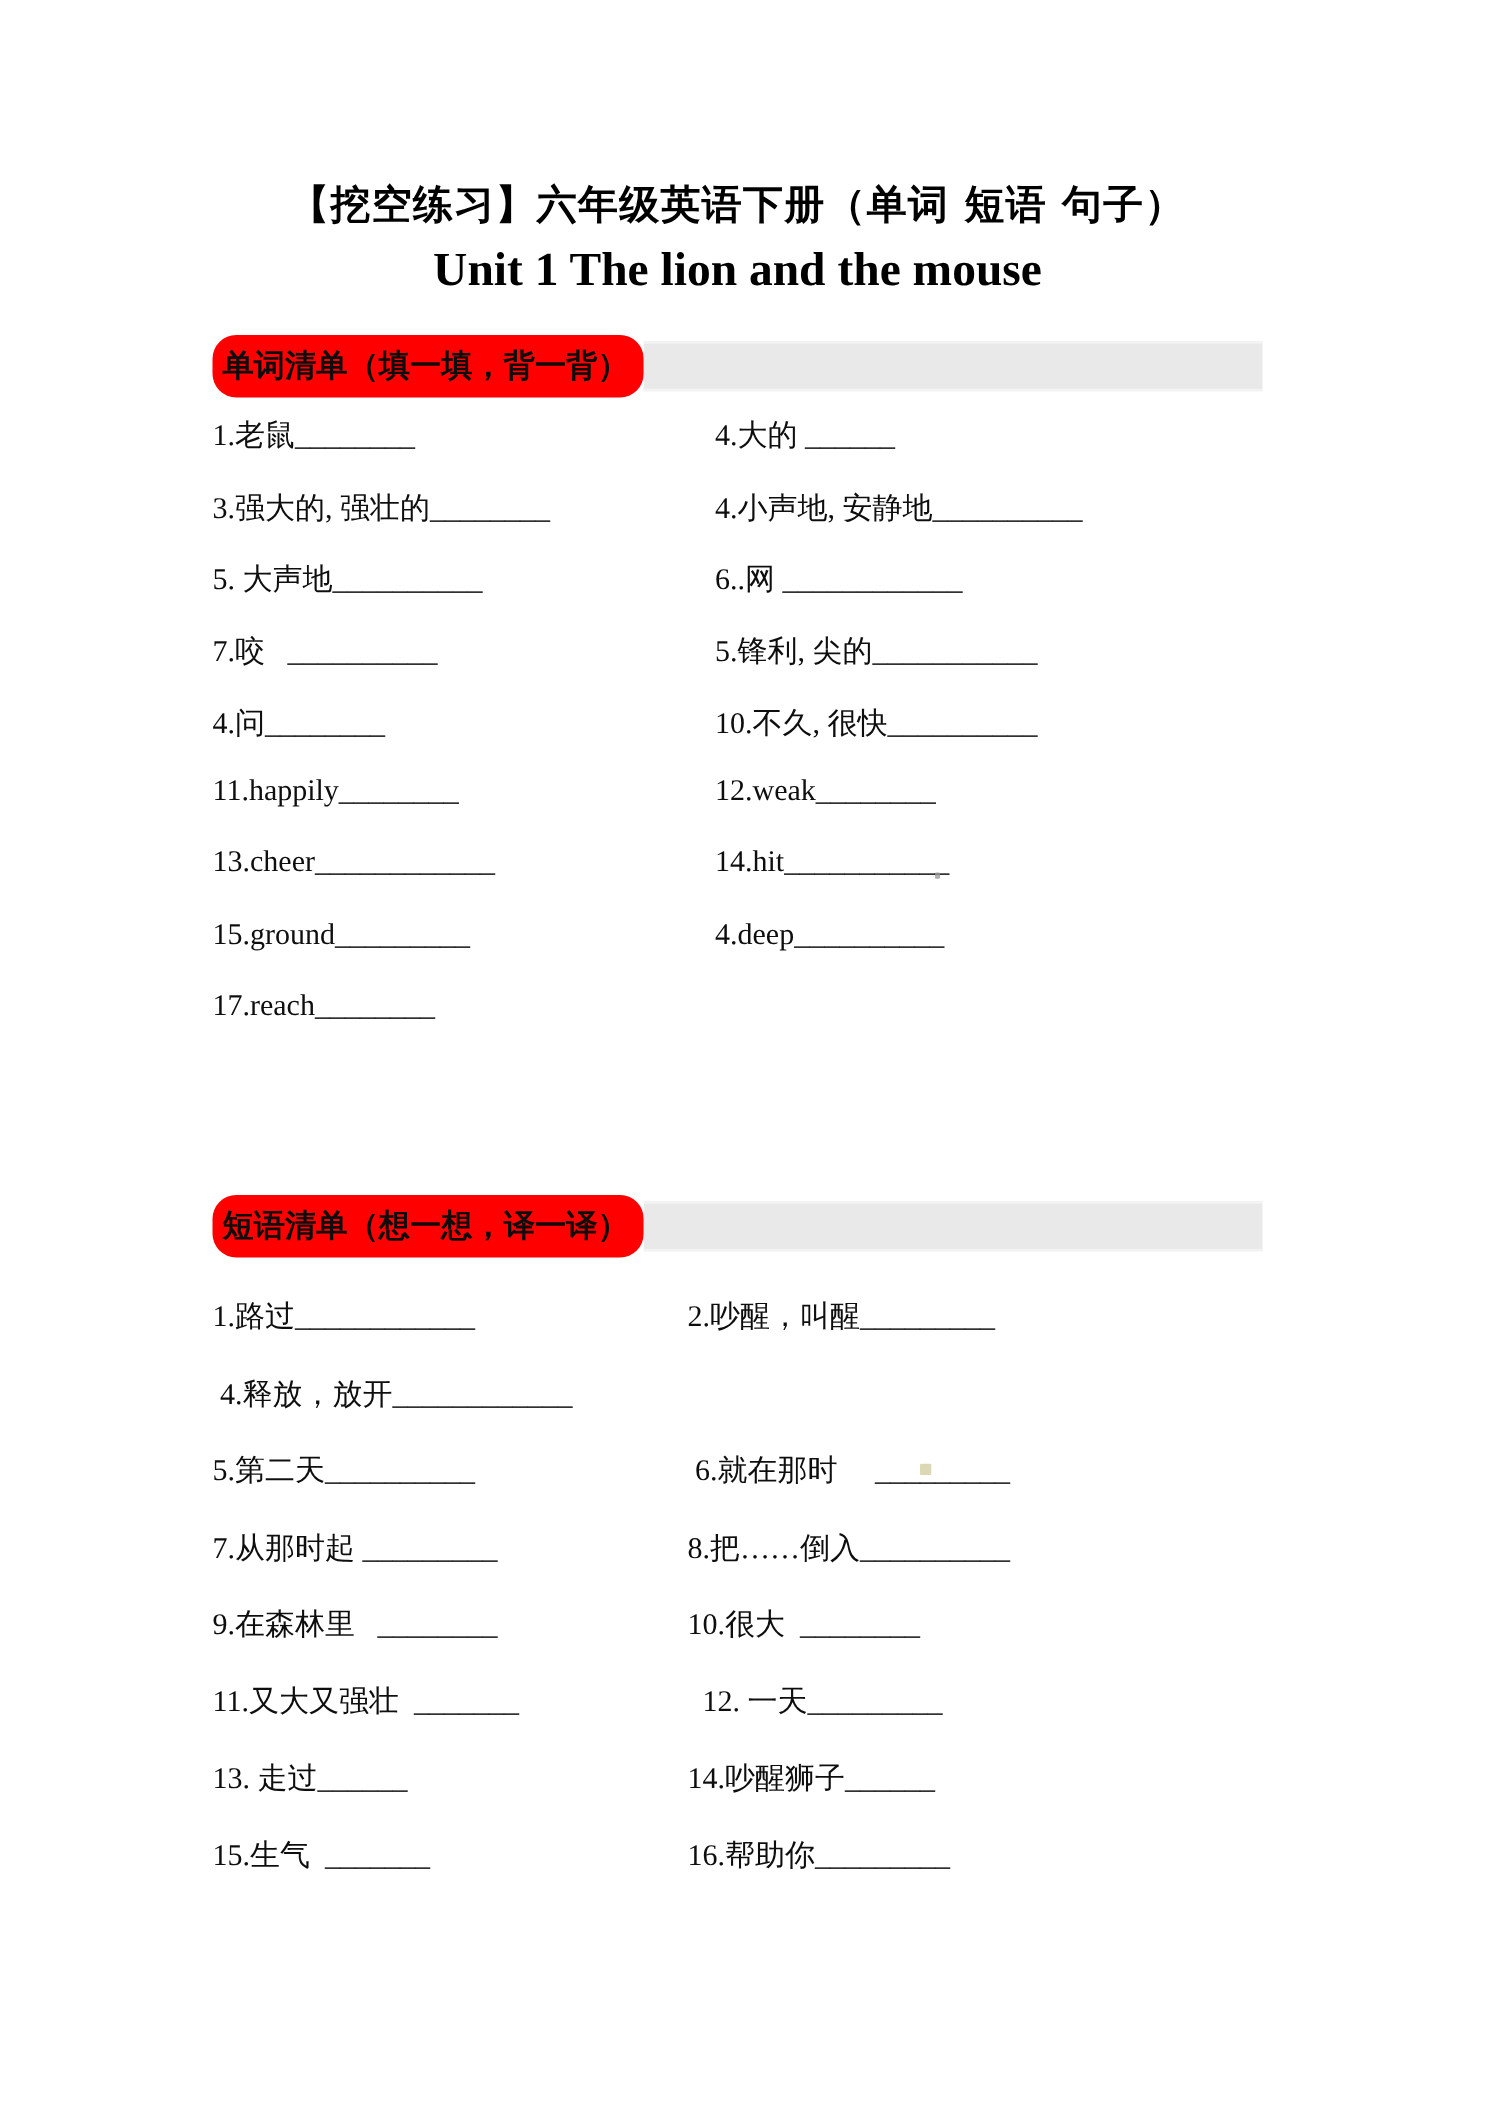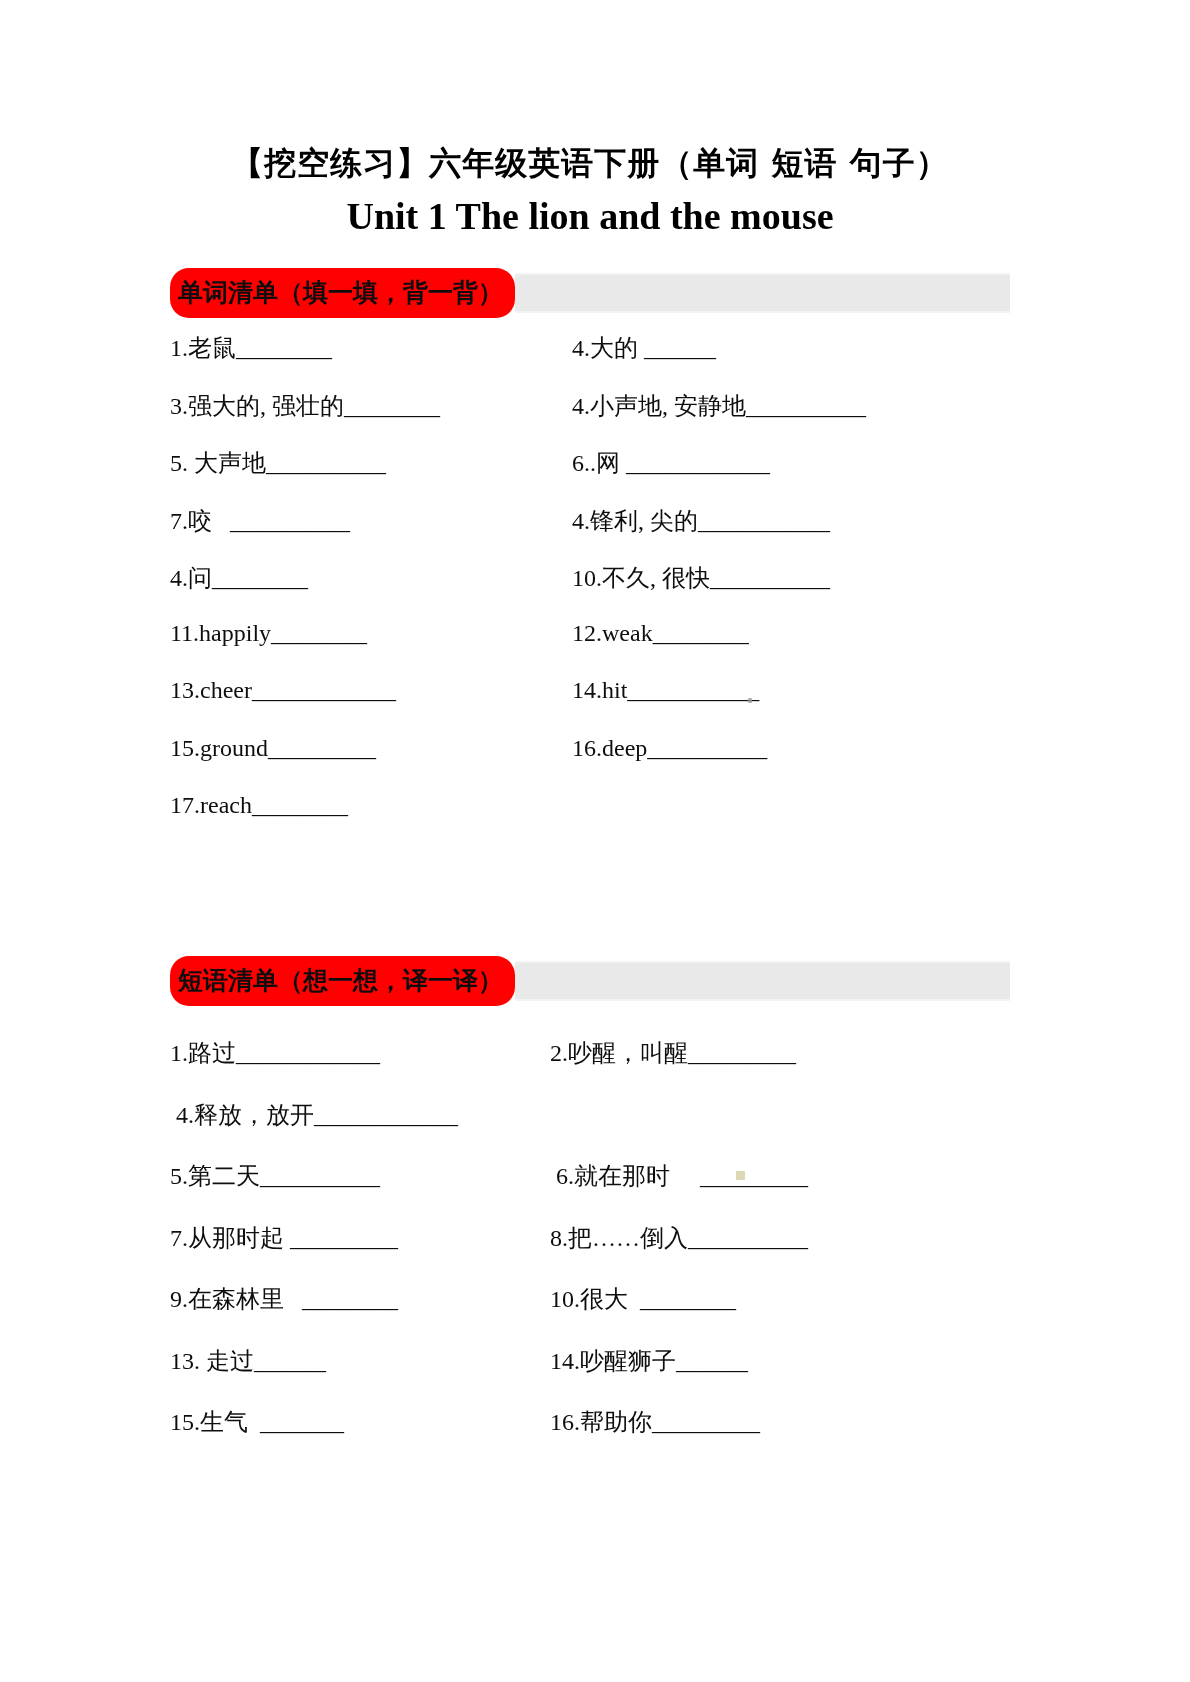--- a/index.html
+++ b/index.html
@@ -114,37 +114,37 @@
     <div class="row">
       <span class="cell c1">3.强大的, 强壮的________</span>
       <span class="cell c2">4.小声地, 安静地__________</span>
     </div>
     <div class="row">
       <span class="cell c1">5. 大声地__________</span>
       <span class="cell c2">6..网 ____________</span>
     </div>
     <div class="row">
       <span class="cell c1">7.咬   __________</span>
-      <span class="cell c2">4.锋利, 尖的___________</span>
+      <span class="cell c2">5.锋利, 尖的___________</span>
     </div>
     <div class="row">
       <span class="cell c1">4.问________</span>
       <span class="cell c2">10.不久, 很快__________</span>
     </div>
     <div class="row">
       <span class="cell c1">11.happily________</span>
       <span class="cell c2">12.weak________</span>
     </div>
     <div class="row">
       <span class="cell c1">13.cheer____________</span>
       <span class="cell c2">14.hit___________</span>
     </div>
     <div class="row">
       <span class="cell c1">15.ground_________</span>
-      <span class="cell c2">16.deep__________</span>
+      <span class="cell c2">4.deep__________</span>
     </div>
     <div class="row">
       <span class="cell c1">17.reach________</span>
       <span class="cell c2"></span>
     </div>
   </div>
 
   <div class="band band-phrases">
     <span class="band-red">短语清单（想一想，译一译）</span>
     <span class="band-gray"></span>
@@ -164,20 +164,24 @@
     </div>
     <div class="row">
       <span class="cell c1">7.从那时起 _________</span>
       <span class="cell c2">8.把……倒入__________</span>
     </div>
     <div class="row">
       <span class="cell c1">9.在森林里   ________</span>
       <span class="cell c2">10.很大  ________</span>
     </div>
     <div class="row">
+      <span class="cell c1">11.又大又强壮  _______</span>
+      <span class="cell c2">  12. 一天_________</span>
+    </div>
+    <div class="row">
       <span class="cell c1">13. 走过______</span>
       <span class="cell c2">14.吵醒狮子______</span>
     </div>
     <div class="row">
       <span class="cell c1">15.生气  _______</span>
       <span class="cell c2">16.帮助你_________</span>
     </div>
   </div>
 
   <div class="stray stray-hit"></div>

